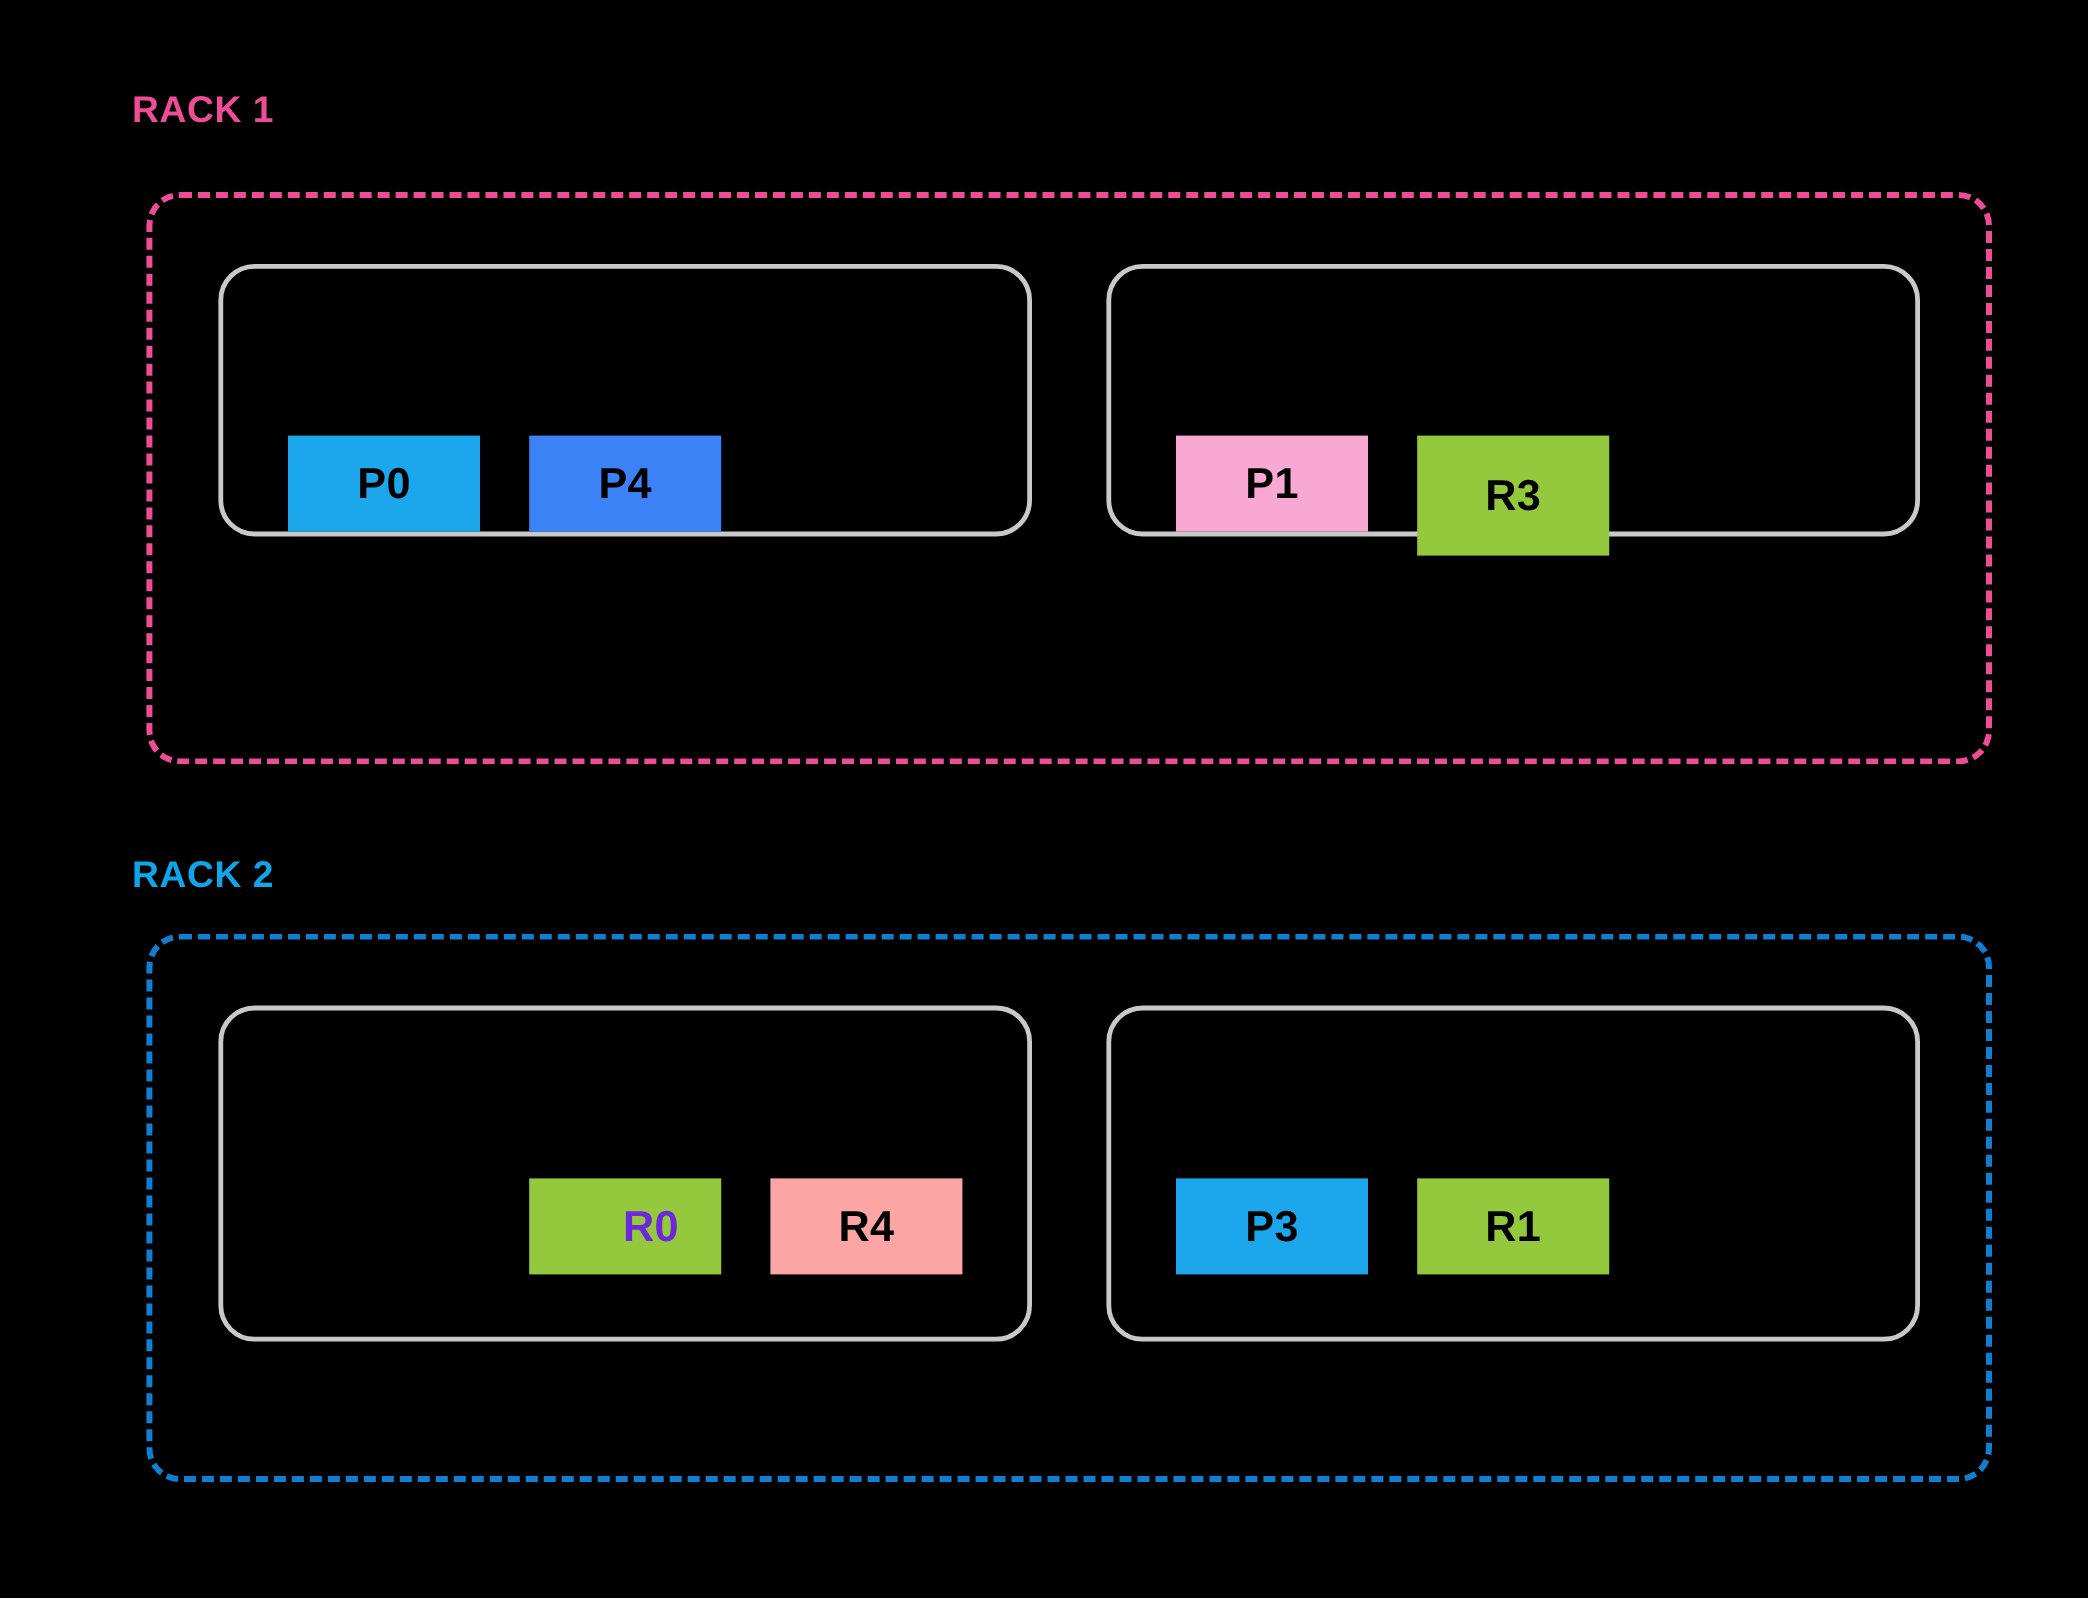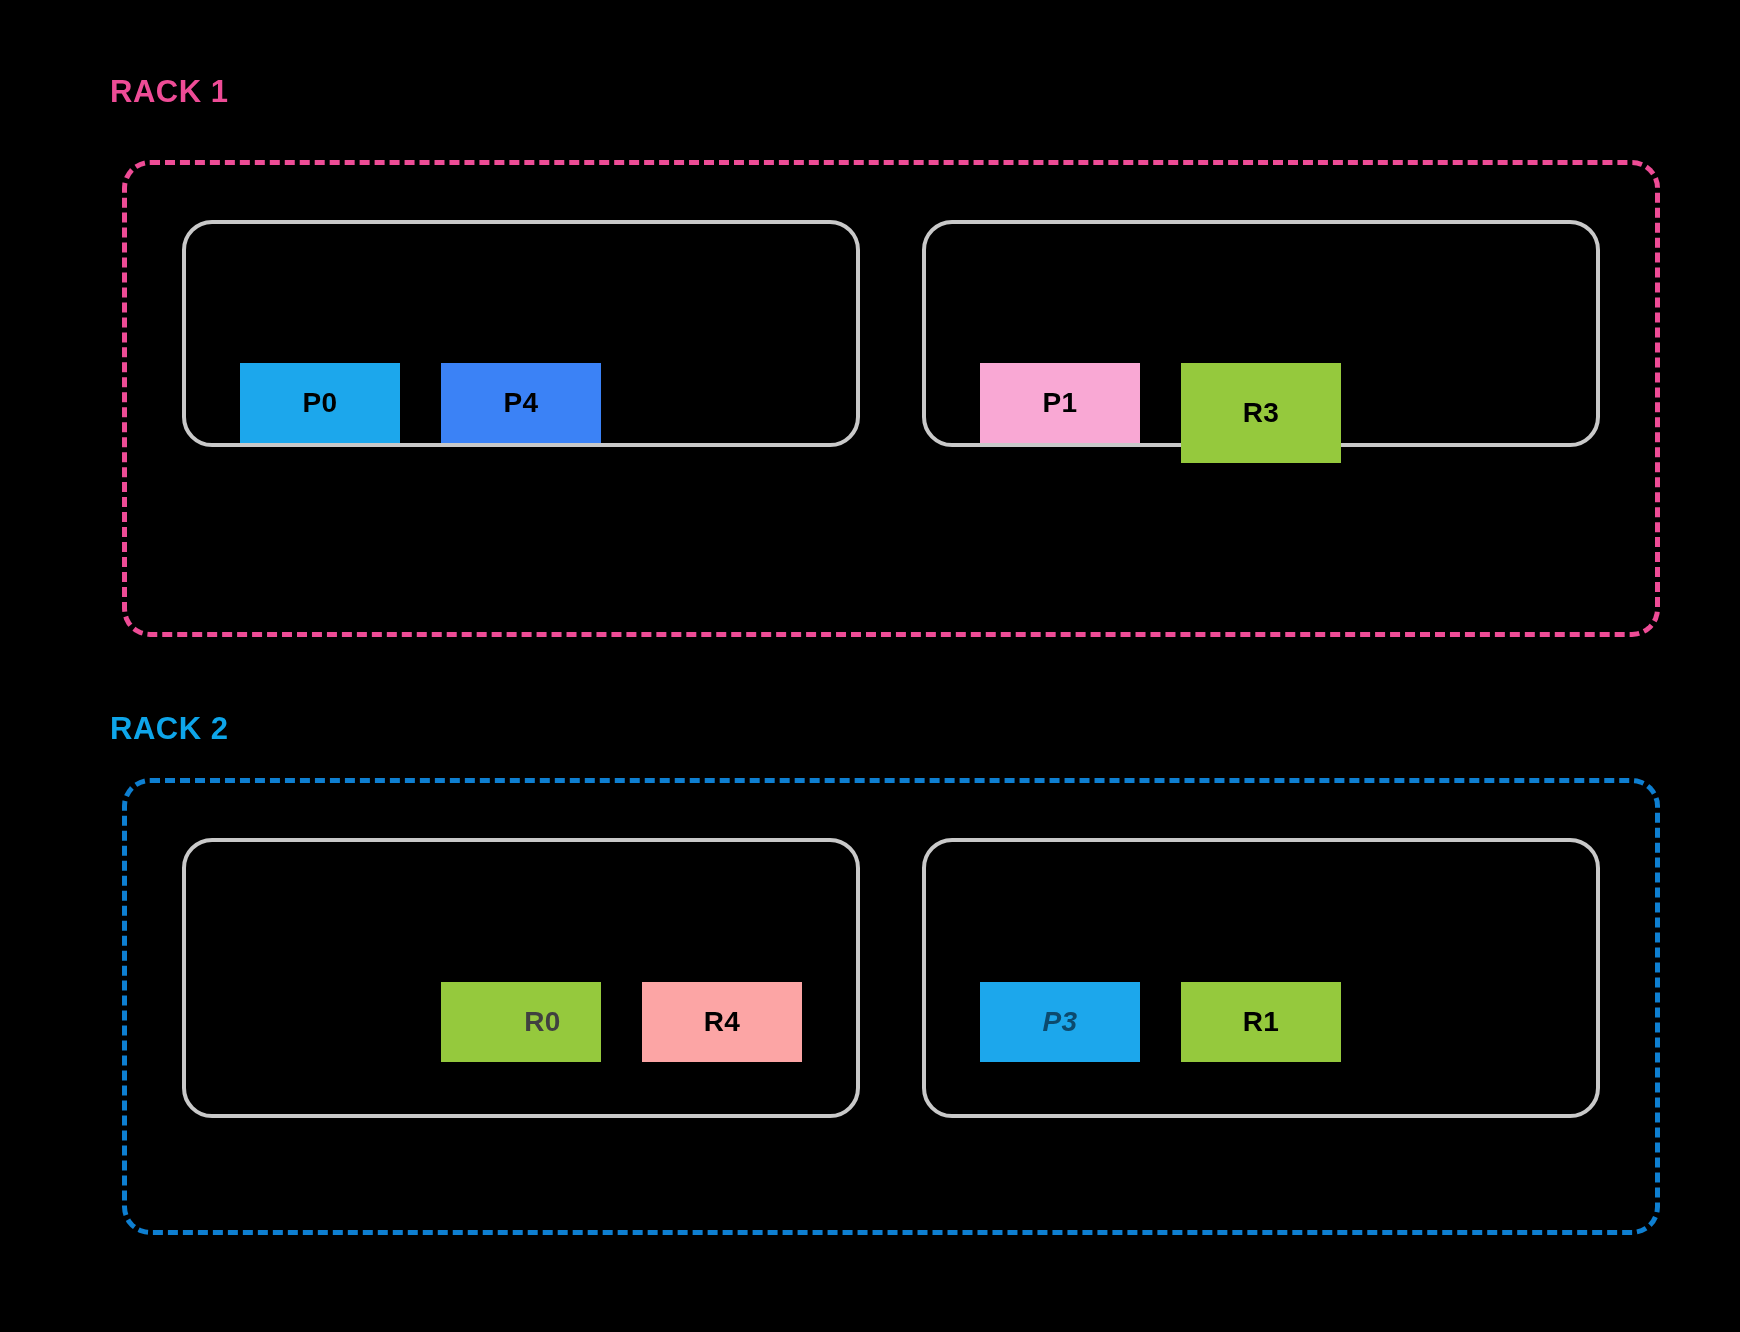--- a/index.html
+++ b/index.html
@@ -47,21 +47,21 @@
     background: transparent;
   }
 
   
   .unit {
     position: absolute;
     box-sizing: border-box;
     display: flex;
     align-items: center;
     justify-content: center;
-    font-size: 28px;
+    font-size: 36px;
     font-weight: 700;
     color: #000000;
     letter-spacing: 0.3px;
     user-select: none;
   }
 </style>
 </head>
 <body>
 
 <div id="canvas" style="background: rgb(0, 0, 0);">
@@ -69,18 +69,18 @@
     <div class="rack-box" style="left: 122px; top: 160px; width: 1538px; height: 477px; border-color: rgb(238, 76, 150);"></div>
     <div class="node-box" style="left: 182px; top: 220px; width: 678px; height: 227px; border-color: rgb(201, 201, 201);"></div>
     <div class="unit" style="left: 240px; top: 363px; width: 160px; height: 80px; background: rgb(28, 167, 236); color: rgb(0, 0, 0);">P0</div>
     <div class="unit" style="left: 441px; top: 363px; width: 160px; height: 80px; background: #3b82f6; color: rgb(0, 0, 0);">P4</div>
     <div class="node-box" style="left: 922px; top: 220px; width: 678px; height: 227px; border-color: rgb(201, 201, 201);"></div>
     <div class="unit" style="left: 980px; top: 363px; width: 160px; height: 80px; background: #f9a8d4; color: rgb(0, 0, 0);">P1</div>
     <div class="unit" style="left: 1181px; top: 363px; width: 160px; height: 100px; background: rgb(149, 201, 61); color: rgb(0, 0, 0);">R3</div>
     <div class="rack-label" style="left: 110px; top: 713px; color: #0ea5e9; text-align: right;">RACK 2</div>
     <div class="rack-box" style="left: 122px; top: 778px; width: 1538px; height: 457px; border-color: rgb(14, 127, 209);"></div>
     <div class="node-box" style="left: 182px; top: 838px; width: 678px; height: 280px; border-color: rgb(201, 201, 201);"></div>
-    <div class="unit" style="left: 441px; top: 982px; width: 160px; height: 80px; background: rgb(149, 201, 61); color: #404040; padding-left: 43px;">R0</div>
+    <div class="unit" style="left: 441px; top: 982px; width: 160px; height: 80px; background: rgb(149, 201, 61); color: #6d28d9; padding-left: 43px;">R0</div>
     <div class="unit" style="left: 642px; top: 982px; width: 160px; height: 80px; background: #fca5a5; color: rgb(0, 0, 0);">R4</div>
     <div class="node-box" style="left: 922px; top: 838px; width: 678px; height: 280px; border-color: rgb(201, 201, 201);"></div>
-    <div class="unit" style="left: 980px; top: 982px; width: 160px; height: 80px; background: rgb(28, 167, 236); color: #0c4a6e; font-style: italic;">P3</div>
+    <div class="unit" style="left: 980px; top: 982px; width: 160px; height: 80px; background: rgb(28, 167, 236); color: #000000;">P3</div>
     <div class="unit" style="left: 1181px; top: 982px; width: 160px; height: 80px; background: rgb(149, 201, 61); color: rgb(0, 0, 0);">R1</div>
   </div>
 
 </body></html>

